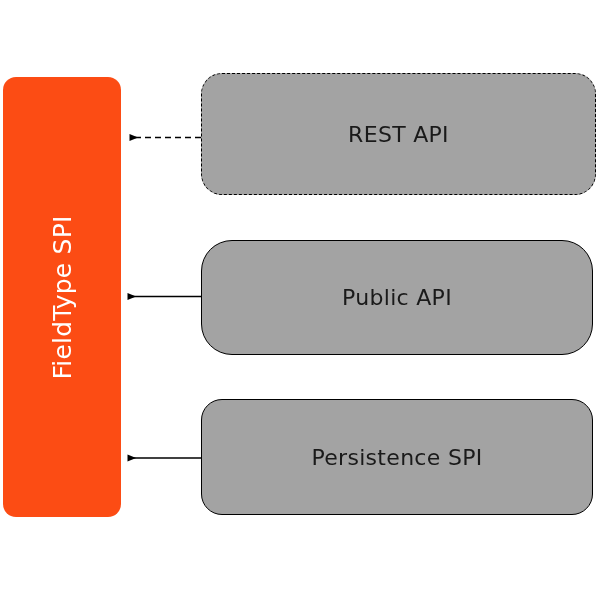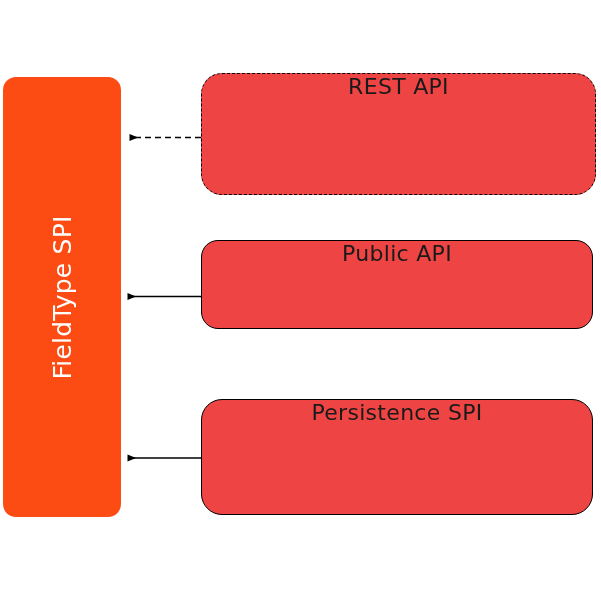--- a/index.html
+++ b/index.html
@@ -36,23 +36,23 @@
     white-space: nowrap;
     color: #ffffff;
     font-size: 25px;
     font-weight: 400;
     letter-spacing: 0.2px;
     font-family: "DejaVu Sans", "Liberation Sans", sans-serif;
   }
   
   .api-box {
     position: absolute;
-    background: #ef4444;
+    background: #a3a3a3;
     display: flex;
-    align-items: flex-start;
+    align-items: center;
     justify-content: center;
     box-sizing: border-box;
   }
   .api-box-label {
     color: #1a1a1a;
     font-size: 22px;
     font-weight: 400;
     letter-spacing: 0.3px;
     font-family: "DejaVu Sans", "Liberation Sans", sans-serif;
   }
@@ -61,23 +61,23 @@
     top: 73px;
     width: 395px;
     height: 122px;
     border: 1.6px dashed #000000;
     border-radius: 21px;
   }
   .box-public {
     left: 201px;
     top: 240px;
     width: 392px;
-    height: 89px;
+    height: 115px;
     border: 1.4px solid #000000;
-    border-radius: 17px;
+    border-radius: 31px;
   }
   .box-persistence {
     left: 201px;
     top: 399px;
     width: 392px;
     height: 116px;
     border: 1.4px solid #000000;
     border-radius: 21px;
   }
   

